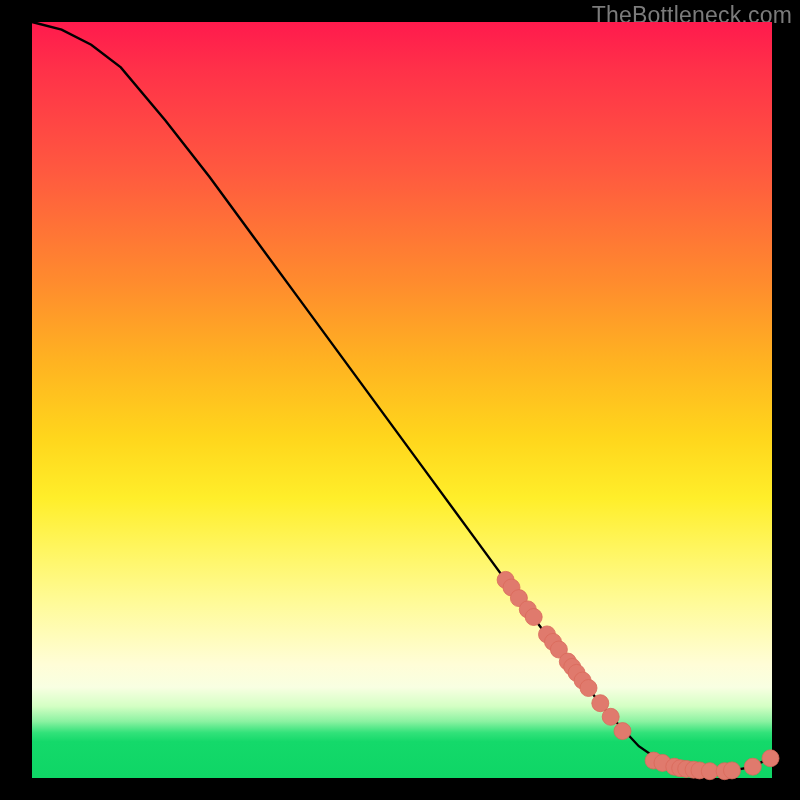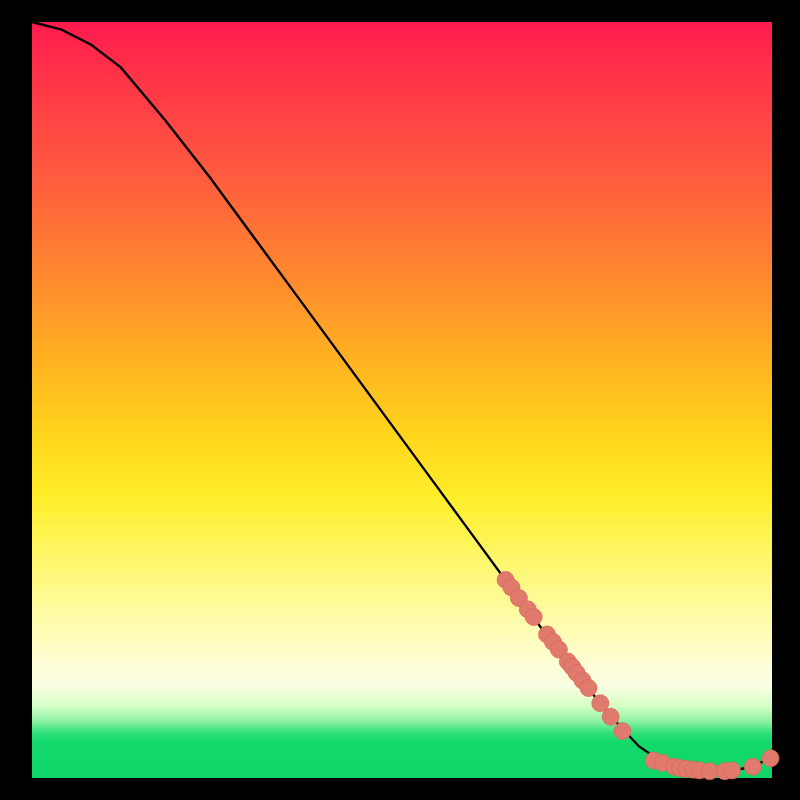--- a/index.html
+++ b/index.html
@@ -61,20 +61,21 @@
     font-size: 23px;
     font-weight: 500;
     letter-spacing: 0.2px;
     user-select: none;
   }
 </style>
 </head>
 <body>
 
 <div class="stage">
+  <div class="watermark">TheBottleneck.com</div>
   <div class="plot-area">
     <svg class="overlay" viewBox="0 0 740 756">
       <path id="curve-path" fill="none" stroke-width="2.4" stroke-linecap="round" d="M0.0 0.0 L29.6 7.6 L59.2 22.7 L88.8 45.4 L133.2 98.3 L177.6 155.0 L222.0 215.5 L266.4 275.9 L310.8 336.4 L355.2 396.9 L399.6 457.4 L444.0 517.9 L488.4 578.3 L532.8 637.3 L577.2 692.5 L606.8 724.2 L629.0 739.4 L651.2 746.9 L673.4 750.0 L695.6 749.2 L717.8 745.4 L740.0 735.6" stroke="#000000"></path>
       <g id="markers">
           <circle cx="473.6" cy="557.9" r="8.5" fill="#e07a6d" stroke="#d96a5b" stroke-width="0.8"></circle>
           <circle cx="479.5" cy="565.5" r="8.5" fill="#e07a6d" stroke="#d96a5b" stroke-width="0.8"></circle>
           <circle cx="486.9" cy="576.1" r="8.5" fill="#e07a6d" stroke="#d96a5b" stroke-width="0.8"></circle>
           <circle cx="495.8" cy="587.4" r="8.5" fill="#e07a6d" stroke="#d96a5b" stroke-width="0.8"></circle>
           <circle cx="501.7" cy="595.0" r="8.5" fill="#e07a6d" stroke="#d96a5b" stroke-width="0.8"></circle>
           <circle cx="515.0" cy="612.4" r="8.5" fill="#e07a6d" stroke="#d96a5b" stroke-width="0.8"></circle>

